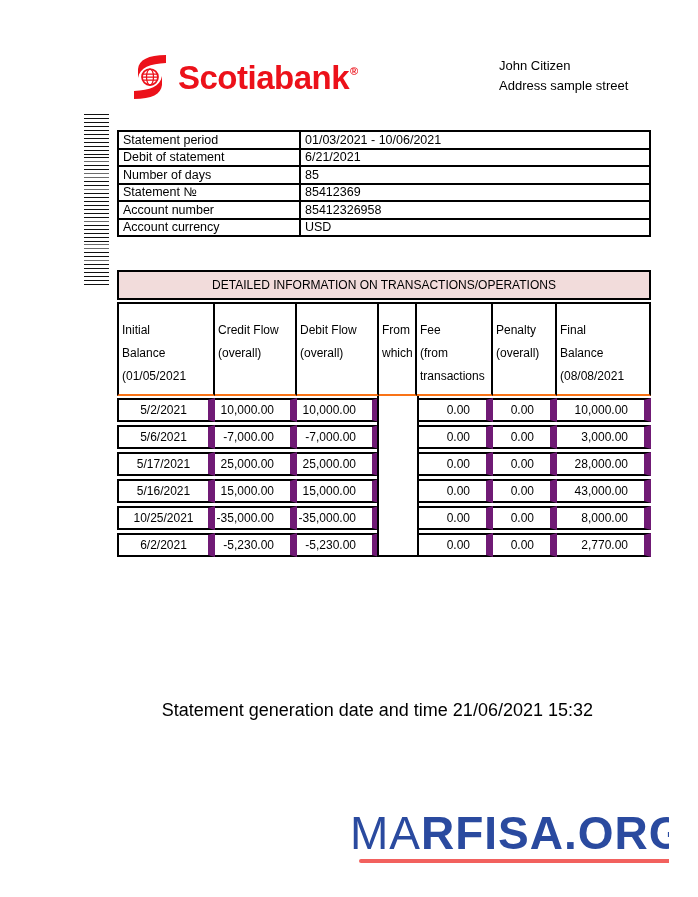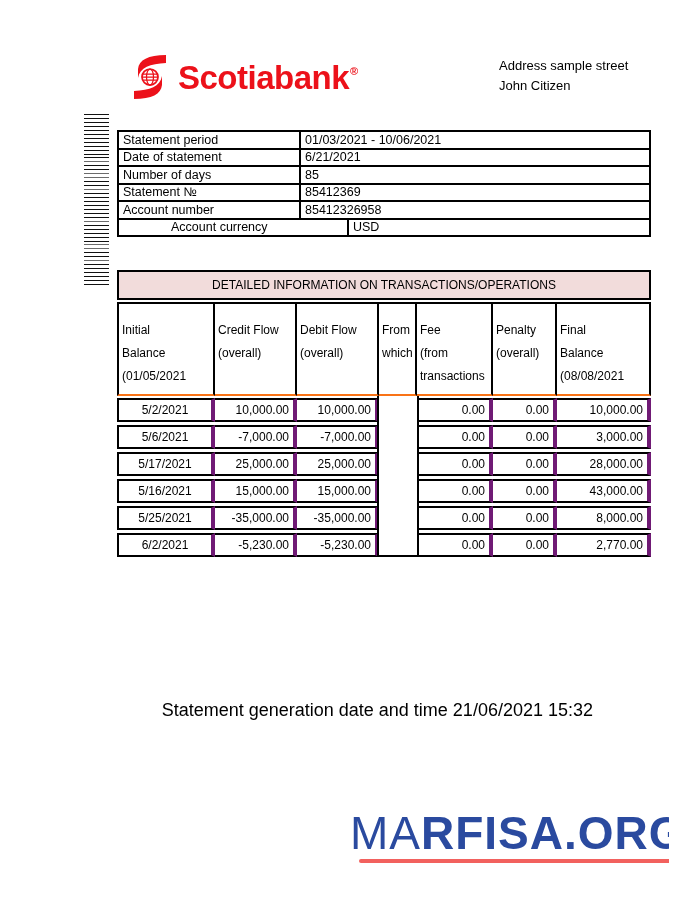--- a/index.html
+++ b/index.html
@@ -21,42 +21,42 @@
 
   
   .barcode { position:absolute; left:55px; top:114px; width:25px; height:171px;
              display:flex; flex-direction:column; justify-content:space-between; }
   .barcode .stripe { width:100%; }
 
   
   .info-table { position:absolute; left:88px; top:130px; width:534px; height:107px;
                 border:2px solid #000; display:flex; flex-direction:column; font-size:12.5px; }
   .info-row { flex:1; display:flex; border-bottom:2px solid #000; }
-  .info-row:last-child { border-bottom:none;margin-left:48px; }
+  .info-row:last-child { border-bottom:none; }
   .info-label { width:182px; border-right:2px solid #000; display:flex; align-items:center;
                 padding-left:4px; }
   .info-value { flex:1; display:flex; align-items:center; padding-left:4px; }
 
   
   .tx-table { position:absolute; left:88px; top:270px; width:534px; font-size:12px; }
   .tx-title { height:30px; border:2px solid #000; background:#f2dcdb;
               display:flex; align-items:center; justify-content:center; }
   .tx-header { display:flex; margin-top:2px; height:94px; }
   .hc { border-top:2px solid #000; border-bottom:2px solid #f97316; border-right:2px solid #000;
         padding:15px 3px; white-space:pre-line; line-height:23px; overflow:hidden; }
   .hc.first { border-left:2px solid #000; }
   .c1{width:98px}.c2{width:82px}.c3{width:82px}.c4{width:38px}.c5{width:76px}.c6{width:64px}.c7{width:94px}
 
   .tx-rows { position:relative; margin-top:2px; display:flex; flex-direction:column; gap:3px; }
   .tx-row { display:flex; height:24px; }
-  .dc { border-top:2px solid #000; border-bottom:2px solid #000; border-right:4px solid #701a75;
+  .dc { border-top:2px solid #000; border-bottom:2px solid #000; border-right:7px solid #701a75;
         display:flex; align-items:center; overflow:hidden; }
   .dc.first { border-left:2px solid #000; }
   .dc.date { justify-content:center; }
-  .dc.num { justify-content:flex-end; padding-right:4px; }
+  .dc.num { justify-content:flex-end; padding-right:16px; }
   .dc.spacer { border:none; }
   .merged-cell { position:absolute; left:260px; top:-2px; bottom:0; width:42px;
                  border-left:2px solid #000; border-right:2px solid #000; border-bottom:2px solid #000; }
 
   
   .gen-text { position:absolute; top:700px; right:76px; font-size:18px; }
 
   .marfisa { position:absolute; left:321px; top:810px; }
   .marfisa-text { font-size:46px; line-height:1; letter-spacing:1px; white-space:nowrap; }
   .marfisa-text .light { font-weight:400; }
@@ -75,22 +75,22 @@
       <circle cx="34" cy="50" r="16" fill="#fff" stroke="#ec111a" stroke-width="3.5"></circle>
       <ellipse cx="34" cy="50" rx="7" ry="16" fill="none" stroke="#ec111a" stroke-width="2.5"></ellipse>
       <path d="M20,44 H48 M18,50 H50 M20,56 H48" stroke="#ec111a" stroke-width="2.5" fill="none"></path>
     </svg>
     <div class="brand-text" style="color:#ec111a;">
       <span>Scotiabank</span><span class="brand-reg">®</span>
     </div>
   </div>
 
   <div class="recipient">
+    <div>John Citizen</div>
     <div>Address sample street</div>
-    <div>John Citizen</div>
   </div>
 
   <div class="barcode" id="barcode">
       <div class="stripe" style="height: 1px; background: rgb(17, 17, 17);"></div>
       <div class="stripe" style="height: 1px; background: rgb(17, 17, 17);"></div>
       <div class="stripe" style="height: 1px; background: rgb(17, 17, 17);"></div>
       <div class="stripe" style="height: 1px; background: rgb(17, 17, 17);"></div>
       <div class="stripe" style="height: 1px; background: rgb(17, 17, 17);"></div>
       <div class="stripe" style="height: 1px; background: rgb(17, 17, 17);"></div>
       <div class="stripe" style="height: 1px; background: rgb(17, 17, 17);"></div>
@@ -132,21 +132,21 @@
       <div class="stripe" style="height: 1px; background: rgb(17, 17, 17);"></div>
       <div class="stripe" style="height: 1px; background: rgb(17, 17, 17);"></div>
     </div>
 
   <div class="info-table">
     <div class="info-row">
       <div class="info-label">Statement period</div>
       <div class="info-value">01/03/2021 - 10/06/2021</div>
     </div>
     <div class="info-row">
-      <div class="info-label">Date of statement</div>
+      <div class="info-label">Debit of statement</div>
       <div class="info-value">6/21/2021</div>
     </div>
     <div class="info-row">
       <div class="info-label">Number of days</div>
       <div class="info-value">85</div>
     </div>
     <div class="info-row">
       <div class="info-label">Statement №</div>
       <div class="info-value">85412369</div>
     </div>
@@ -224,21 +224,21 @@
         <div class="dc date c1 first">5/16/2021</div>
         <div class="dc num c2">15,000.00</div>
         <div class="dc num c3">15,000.00</div>
         <div class="dc spacer c4"></div>
         <div class="dc num c5 first">0.00</div>
         <div class="dc num c6">0.00</div>
         <div class="dc num c7">43,000.00</div>
       </div>
 
       <div class="tx-row">
-        <div class="dc date c1 first">5/25/2021</div>
+        <div class="dc date c1 first">10/25/2021</div>
         <div class="dc num c2">-35,000.00</div>
         <div class="dc num c3">-35,000.00</div>
         <div class="dc spacer c4"></div>
         <div class="dc num c5 first">0.00</div>
         <div class="dc num c6">0.00</div>
         <div class="dc num c7">8,000.00</div>
       </div>
 
       <div class="tx-row">
         <div class="dc date c1 first">6/2/2021</div>

